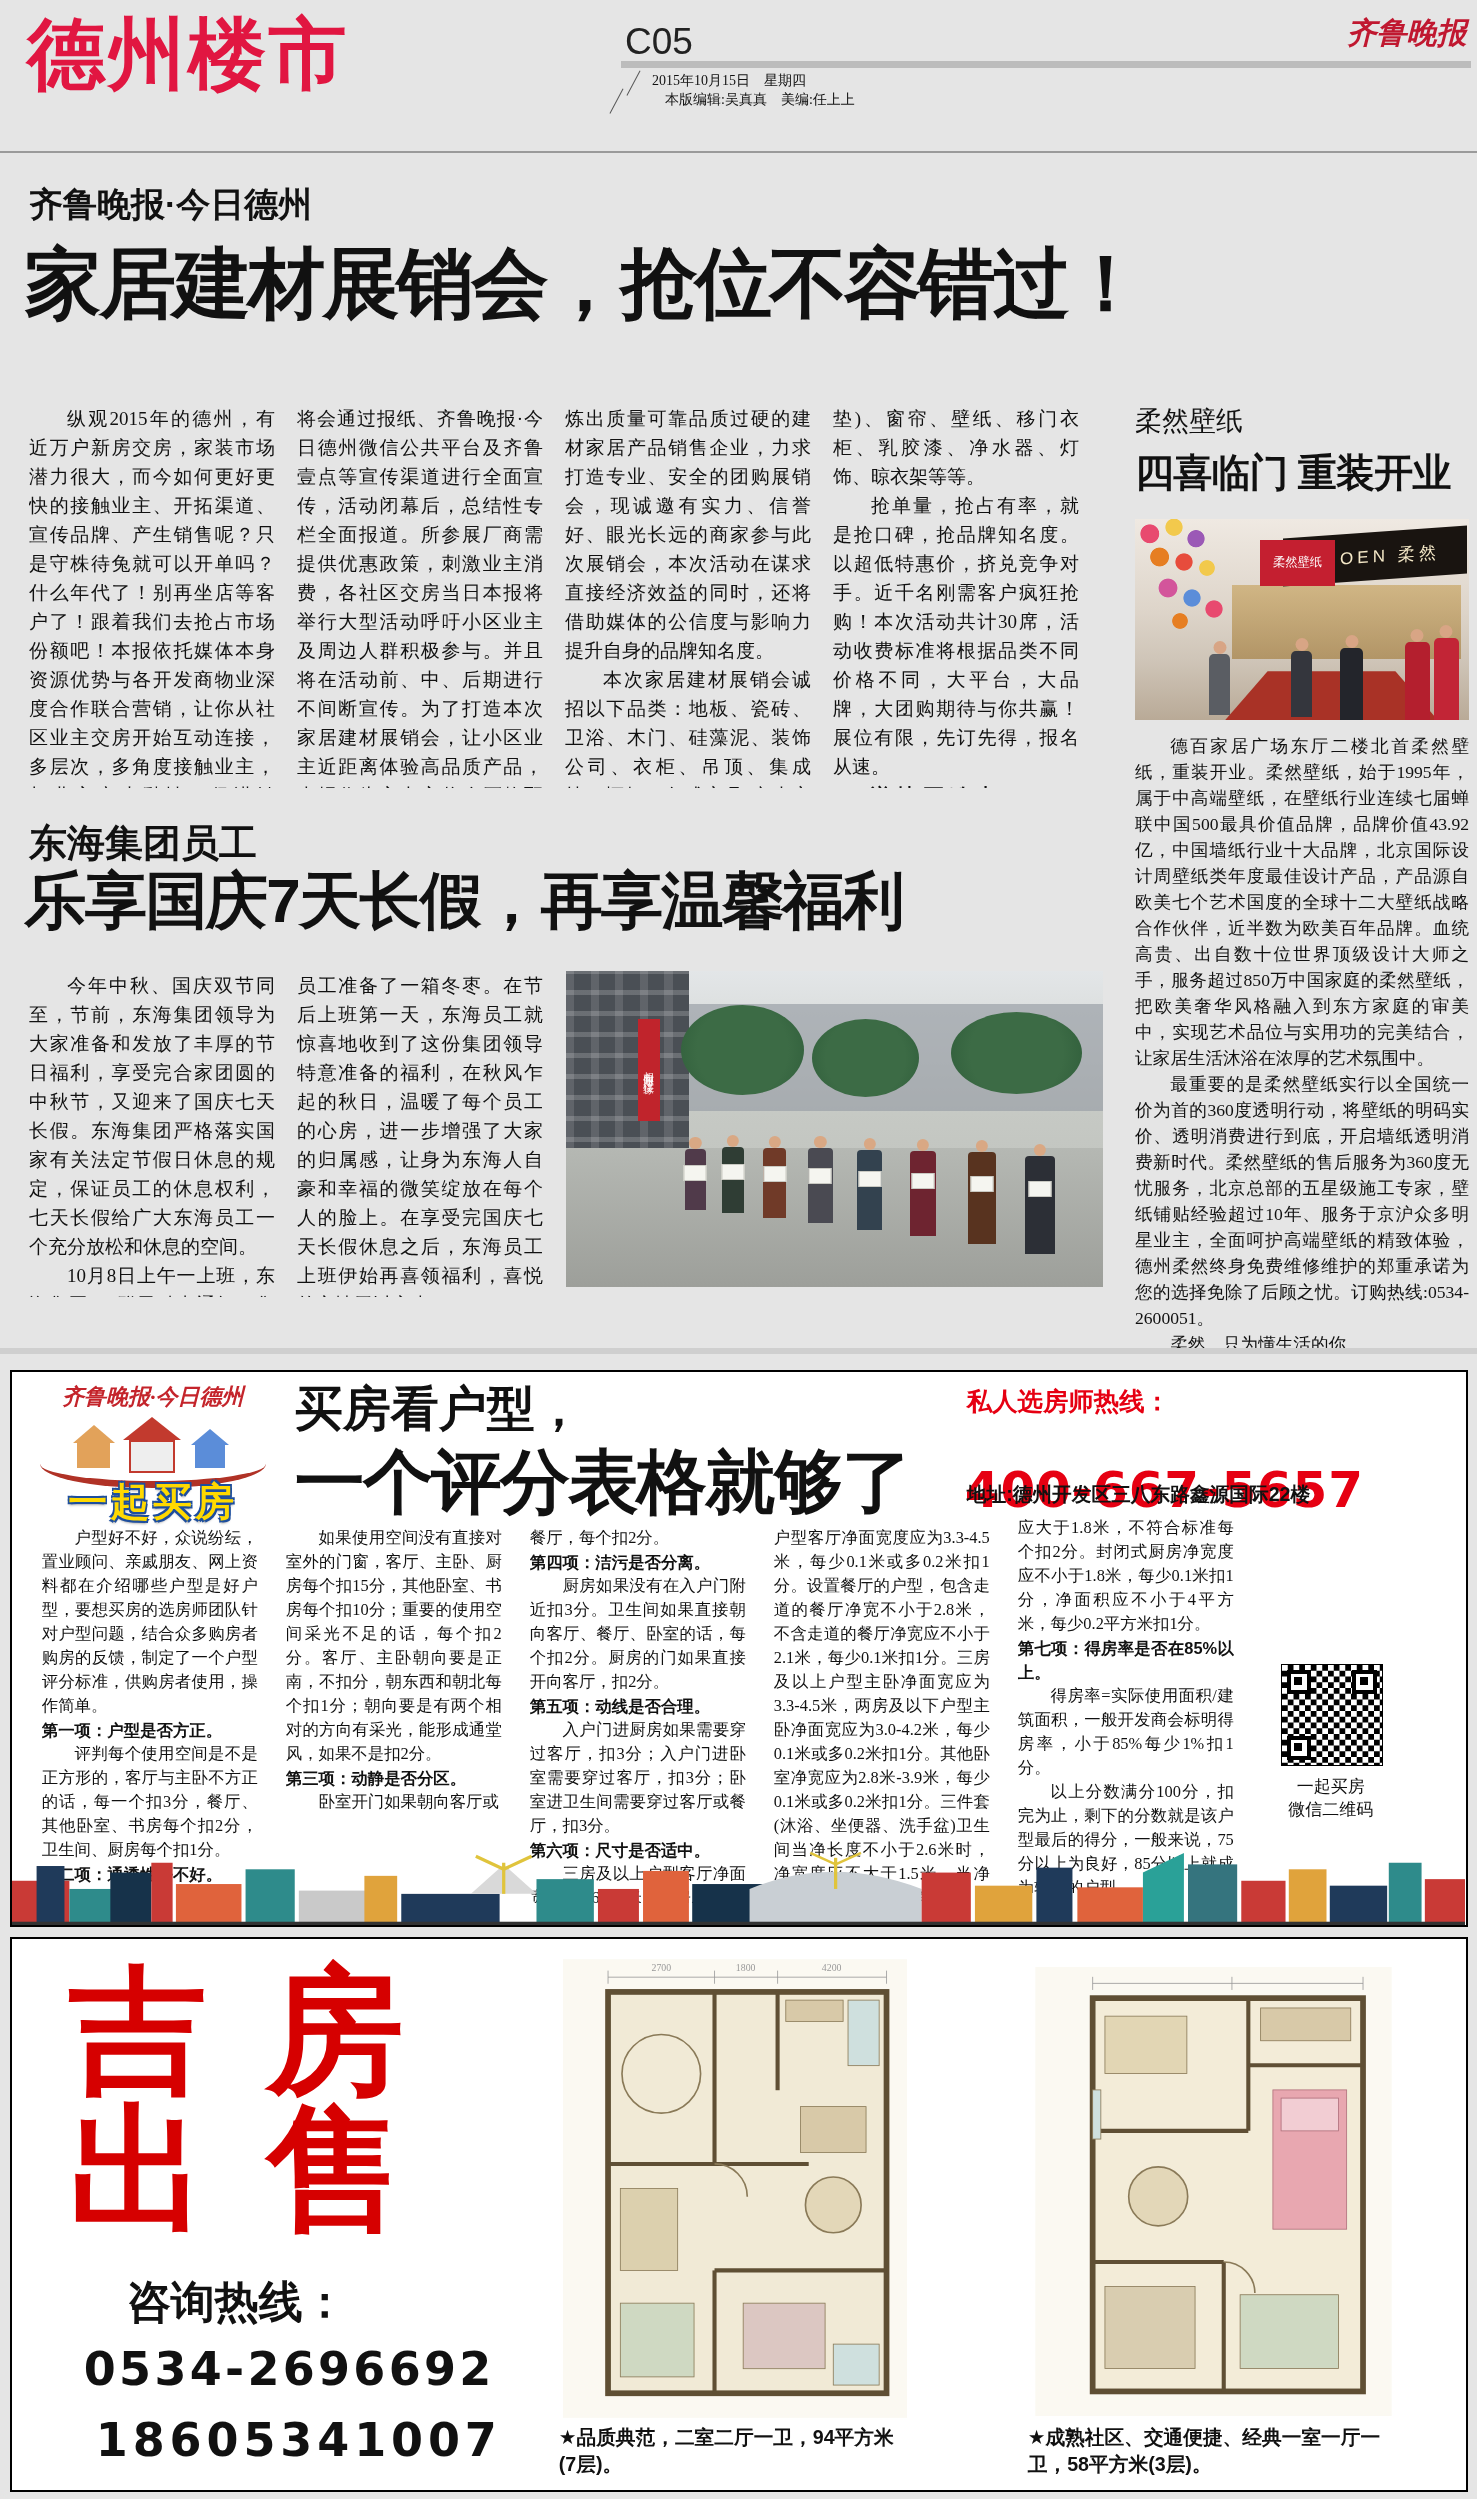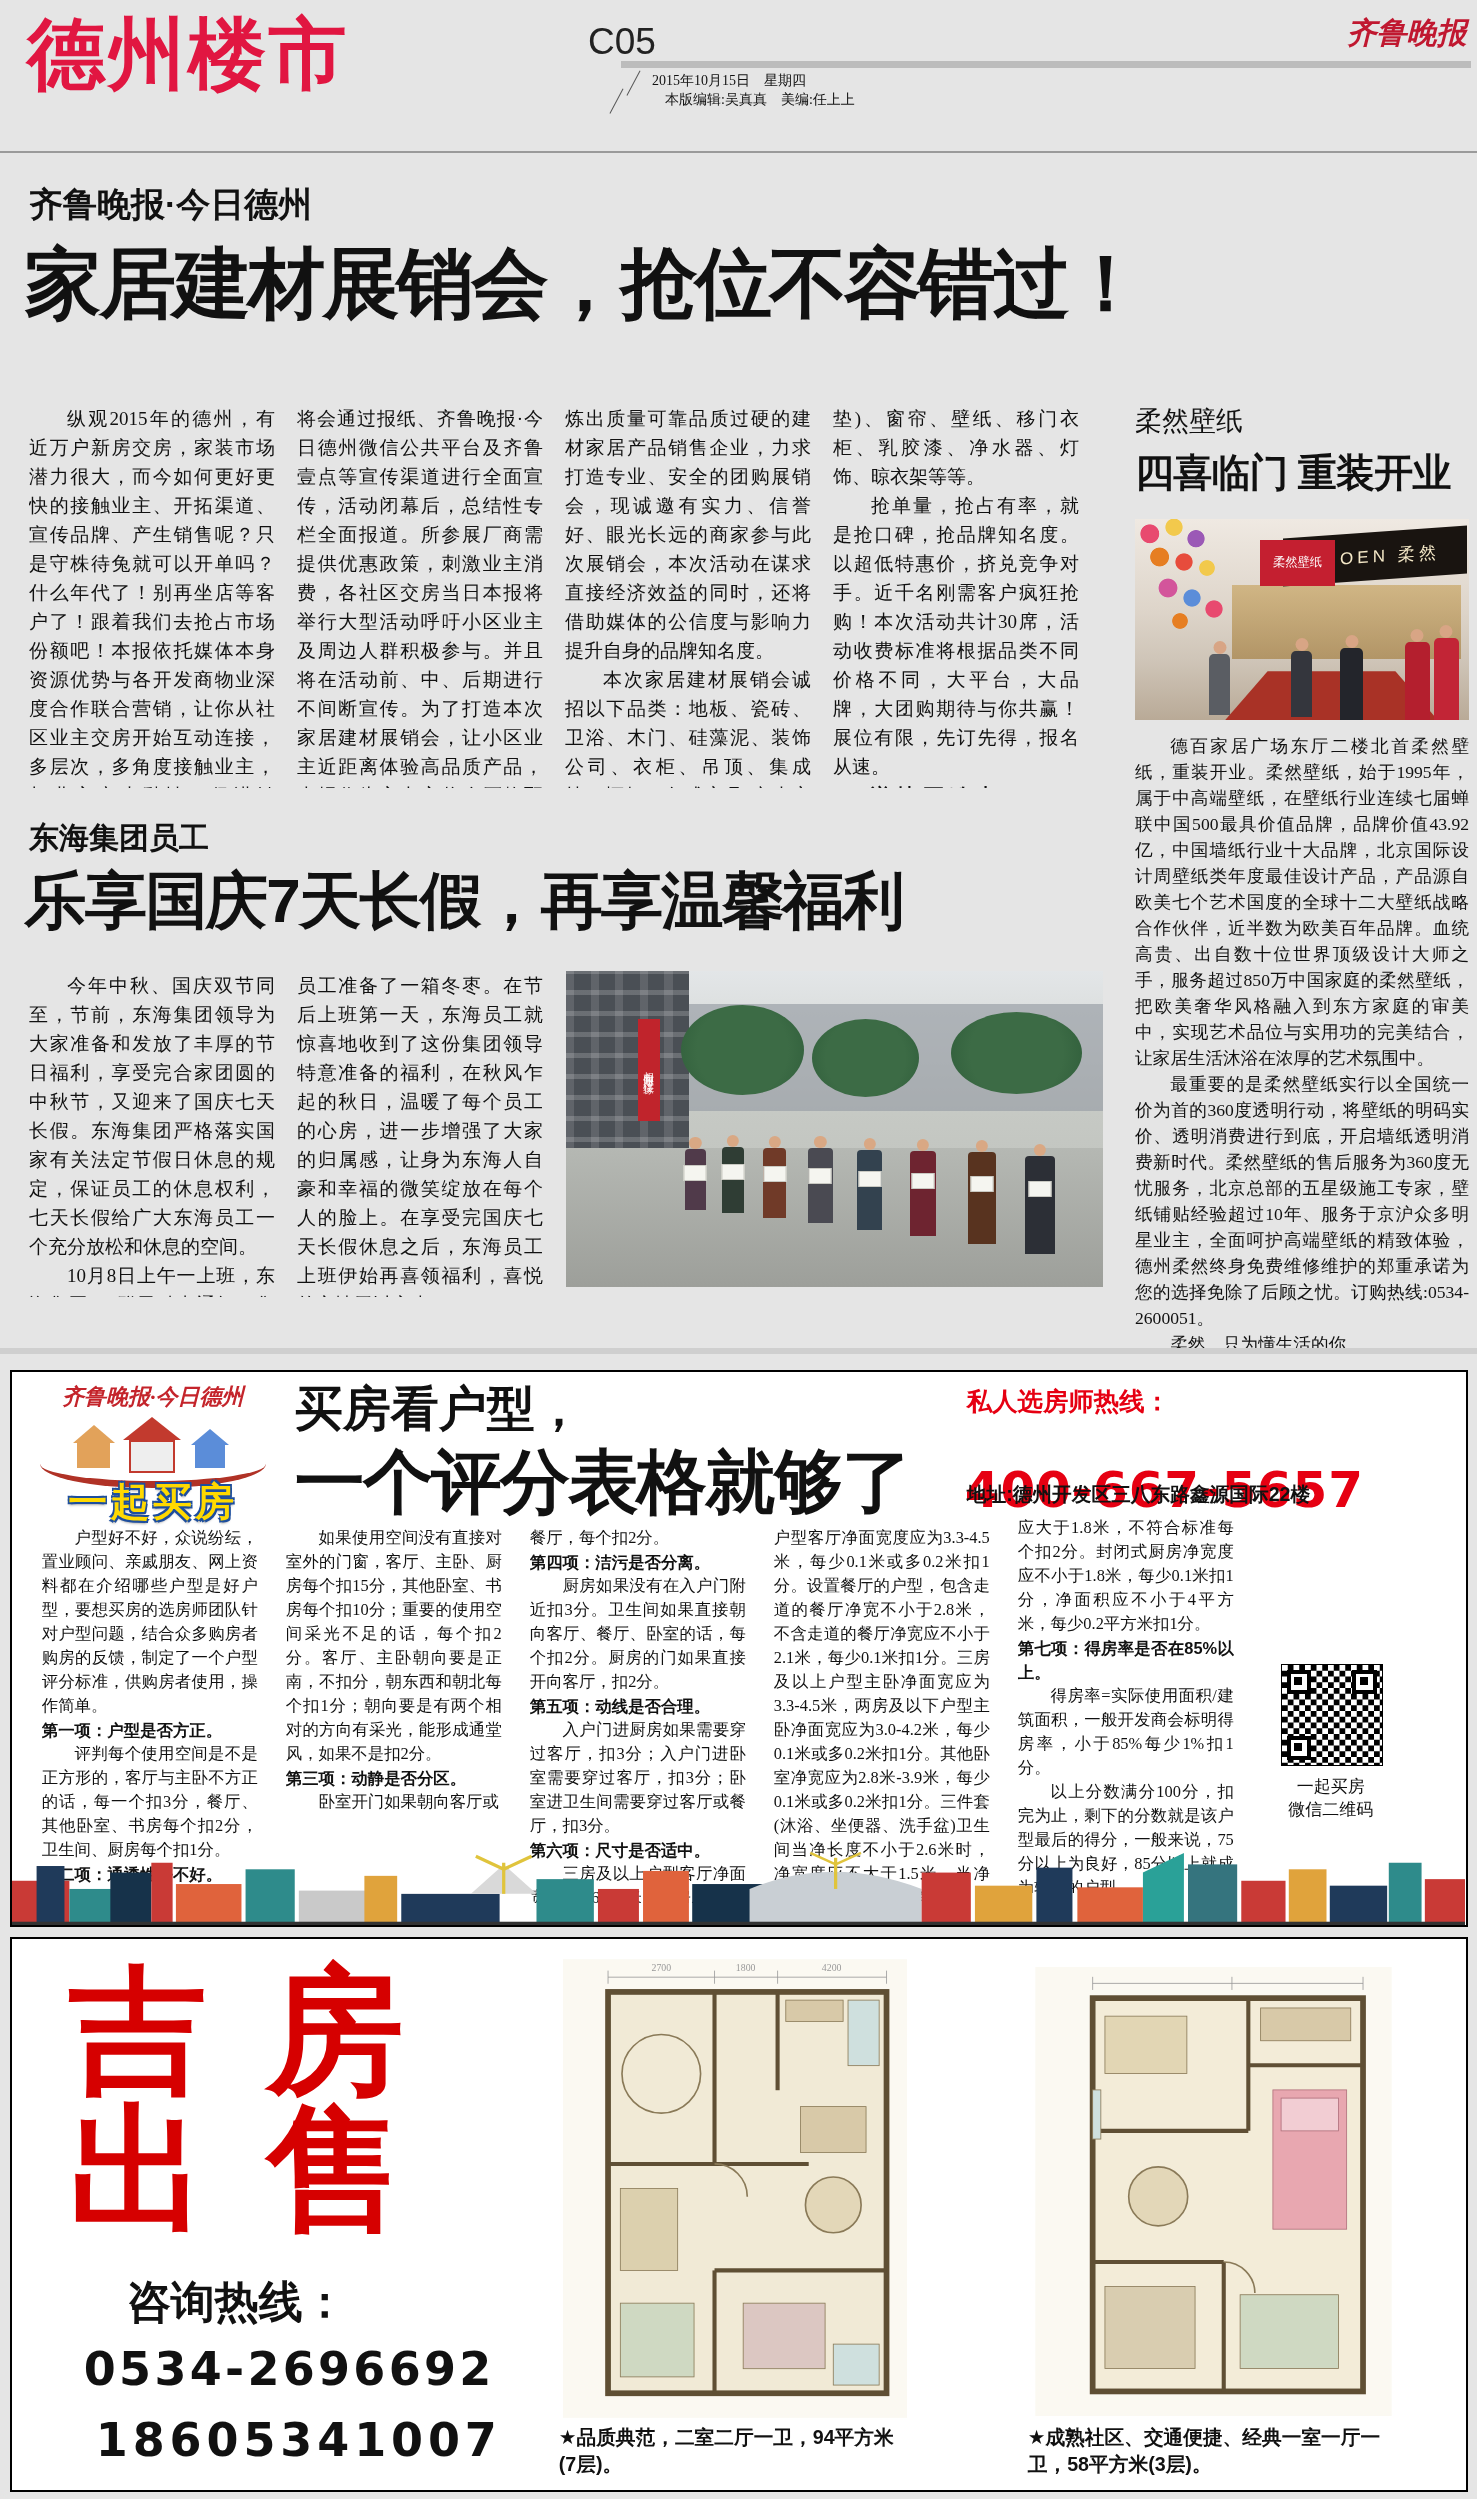--- a/index.html
+++ b/index.html
@@ -4,21 +4,21 @@
 <style>
   html,body{margin:0;padding:0;background:#fff;}
   #page{position:relative;width:1478px;height:2500px;background:#e5e5e5;overflow:hidden;
         font-family:"Liberation Serif","DejaVu Serif",serif;color:#111;}
   .abs{position:absolute;}
   .sans{font-family:"Liberation Sans","DejaVu Sans",sans-serif;}
   .mono{font-family:"DejaVu Sans","Liberation Sans",sans-serif;}
 
   
   .masthead{left:27px;top:3.3px;font-size:78px;font-weight:900;color:#e11641;letter-spacing:2.5px;}
-  .pageno{left:588px;top:21px;font-size:37px;color:#222;font-weight:400;}
+  .pageno{left:625px;top:21px;font-size:37px;color:#222;font-weight:400;}
   .paperlogo{right:11.5px;top:13px;font-size:30px;color:#c01830;font-weight:bold;font-style:italic;}
   .graybar{left:621px;top:61px;width:850px;height:7.4px;background:#bcbcbc;}
   .dateline{left:652px;top:72px;font-size:14px;color:#111;}
   .editorline{left:629px;top:91px;font-size:14px;color:#111;margin-left:36px;}
   .slash{width:0.8px;background:#555;transform:rotate(28deg);}
   .toprule{left:0;top:151px;width:1478px;height:1.6px;background:#9a9a9a;}
 
   
   .a1-kicker{left:29px;top:182px;font-size:34px;font-weight:bold;}
   .a1-headline{left:24.6px;top:233px;font-size:77px;font-weight:900;letter-spacing:-2.5px;white-space:nowrap;}
@@ -56,21 +56,21 @@
               justify-content:center;text-align:center;}
   .sb-glow{position:absolute;right:8.2px;top:66px;width:229px;height:74px;
            background:linear-gradient(180deg,#caa96b,#a8854b);opacity:.75;}
   .sb-carpet{position:absolute;left:90px;bottom:0;width:213px;height:49px;background:#a93226;
              clip-path:polygon(20% 0,80% 0,100% 100%,0 100%);}
   .fig{position:absolute;border-radius:4.9px 4.9px 0 0;}
   .fig::before{content:"";position:absolute;left:50%;top:-13px;transform:translateX(-50%);
                width:13px;height:13px;border-radius:50%;background:#d8a585;}
 
   
-  .a2-kicker{left:29px;top:818px;font-size:30px;font-weight:bold;}
+  .a2-kicker{left:29px;top:818px;font-size:38px;font-weight:bold;}
   .a2-headline{left:24.6px;top:859px;font-size:62px;font-weight:900;letter-spacing:-1.6px;white-space:nowrap;}
   .a2-cols{left:29px;top:971px;height:326px;}
   .a2-photo{left:566px;top:971px;width:537px;height:316px;overflow:hidden;
             background:linear-gradient(180deg,#e3e6e8 0%,#d7dad8 22%,#c6c9c4 45%,#b9bcb7 100%);}
   .ph-bldg{position:absolute;left:0;top:0;width:123px;height:213px;background:#4a4f55;
     background-image:repeating-linear-gradient(0deg,rgba(255,255,255,.18) 0 4.9px,transparent 4.9px 21px),
                      repeating-linear-gradient(90deg,rgba(255,255,255,.12) 0 8.2px,transparent 8.2px 24.6px);}
   .ph-bldg2{position:absolute;left:123px;top:33px;width:414px;height:107px;background:#9aa0a6;opacity:.7;}
   .ph-tree{position:absolute;border-radius:50%;background:radial-gradient(circle,#3c6b45 0 60%,#2f5d3a 100%);}
   .ph-ground{position:absolute;left:0;bottom:0;width:100%;height:139px;

